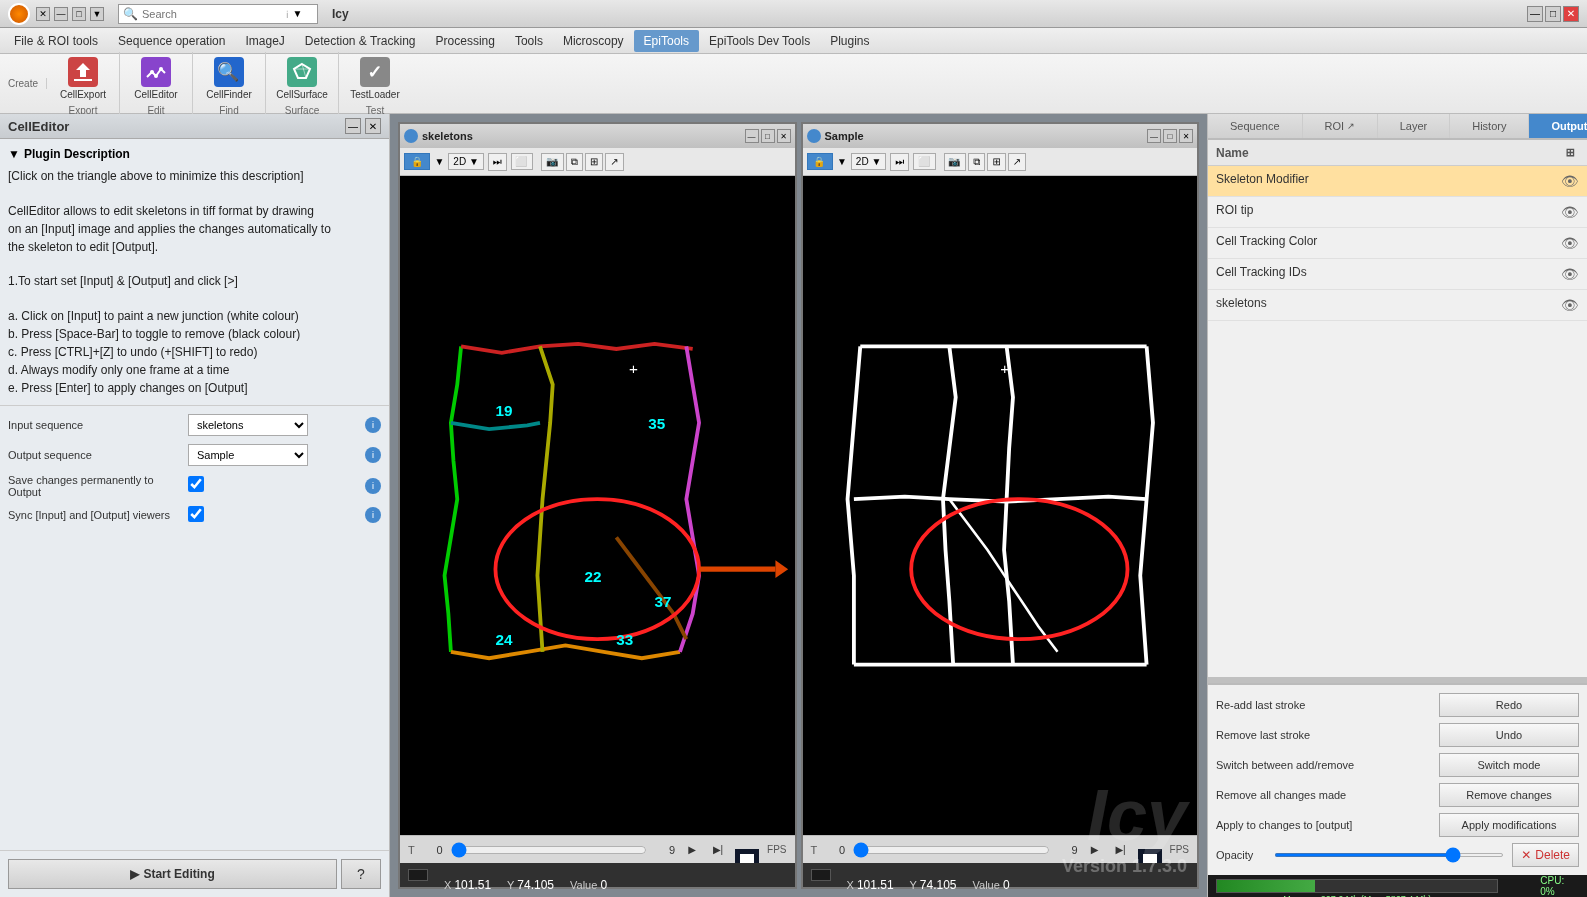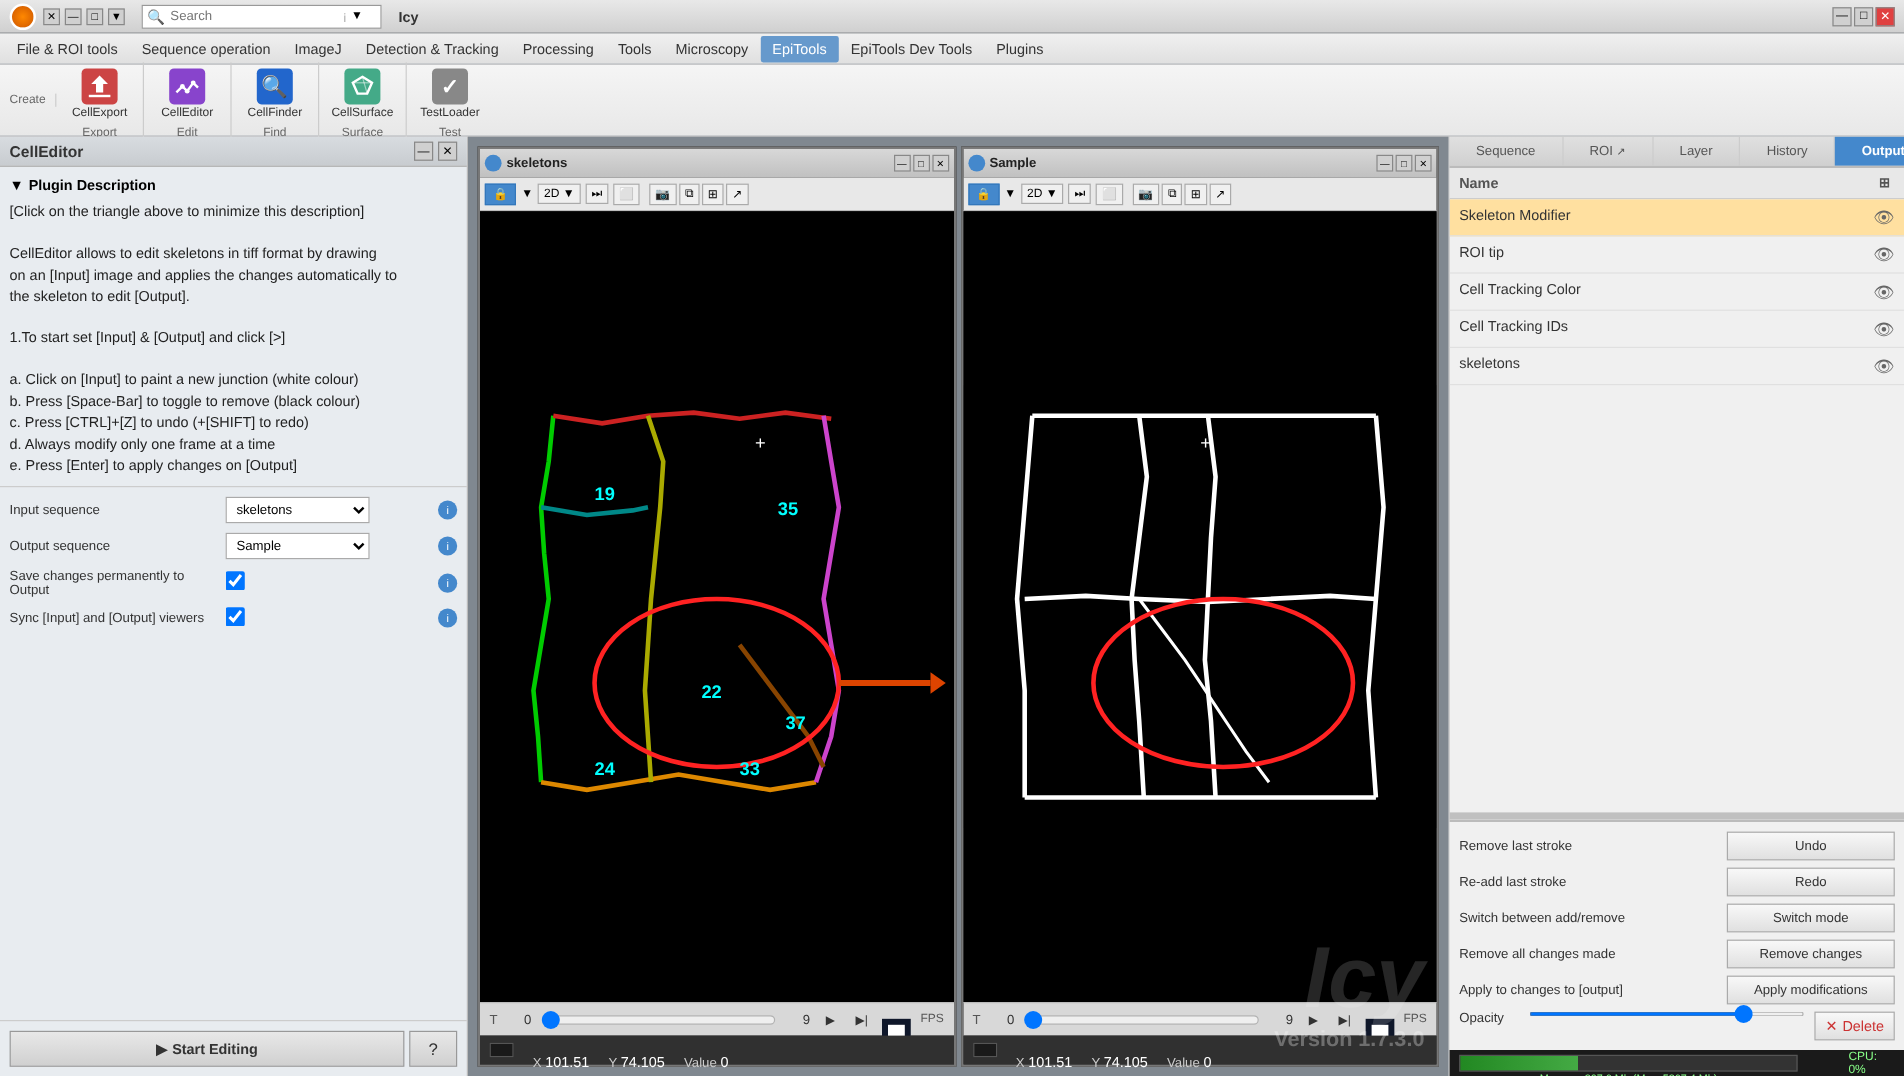--- a/index.html
+++ b/index.html
@@ -329,21 +329,21 @@
     .action-button {
       width: 140px; height: 24px;
       background: linear-gradient(to bottom, #f8f8f8, #e0e0e0);
       border: 1px solid #aaa;
       cursor: pointer;
       font-size: 11px; color: #333;
       display: flex; align-items: center; justify-content: center;
     }
 
     .opacity-row {
-      display: flex; align-items: flex-start; gap: 8px; margin-top: 4px;
+      display: flex; align-items: center; gap: 8px; margin-top: 4px;
     }
     .opacity-label { font-size: 11px; color: #333; width: 50px; }
     .opacity-slider { flex: 1; height: 4px; }
     .delete-btn {
       display: flex; align-items: center; gap: 4px;
       padding: 4px 8px; font-size: 11px; color: #cc3333;
       background: linear-gradient(to bottom, #f8f8f8, #e0e0e0);
       border: 1px solid #aaa; cursor: pointer;
     }
 
@@ -797,26 +797,26 @@
         <div class="eye-icon">👁</div>
       </div>
     </div>
 
     <div style="flex:1;"></div>
 
     <div style="height:6px;background:#c0c0c0;cursor:row-resize;"></div>
 
     <div class="right-controls">
       <div class="control-row">
+        <span class="control-label">Re-add last stroke</span>
+        <button class="action-button">Redo</button>
+      </div>
+      <div class="control-row">
         <span class="control-label">Remove last stroke</span>
         <button class="action-button">Undo</button>
-      </div>
-      <div class="control-row">
-        <span class="control-label">Re-add last stroke</span>
-        <button class="action-button">Redo</button>
       </div>
       <div class="control-row">
         <span class="control-label">Switch between add/remove</span>
         <button class="action-button">Switch mode</button>
       </div>
       <div class="control-row">
         <span class="control-label">Remove all changes made</span>
         <button class="action-button">Remove changes</button>
       </div>
       <div class="control-row">

